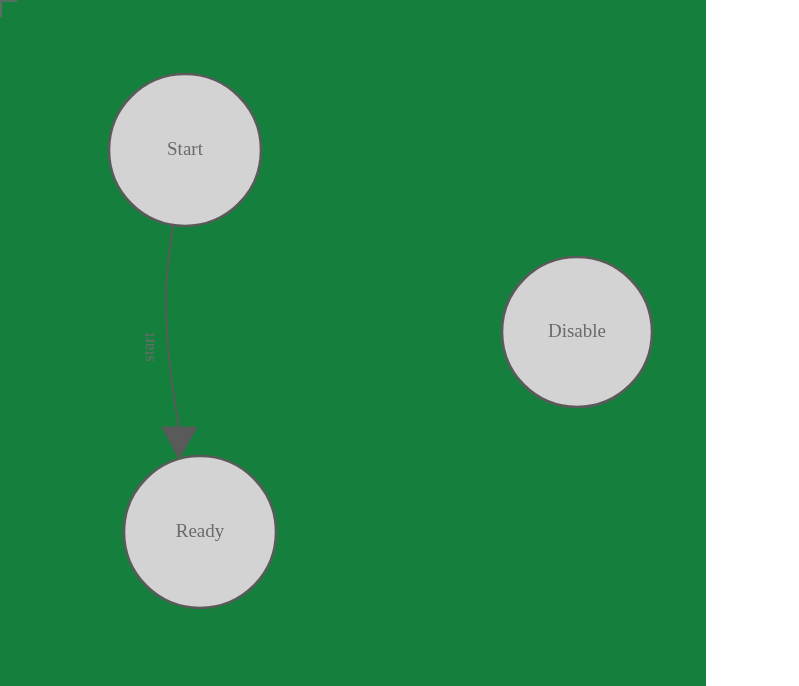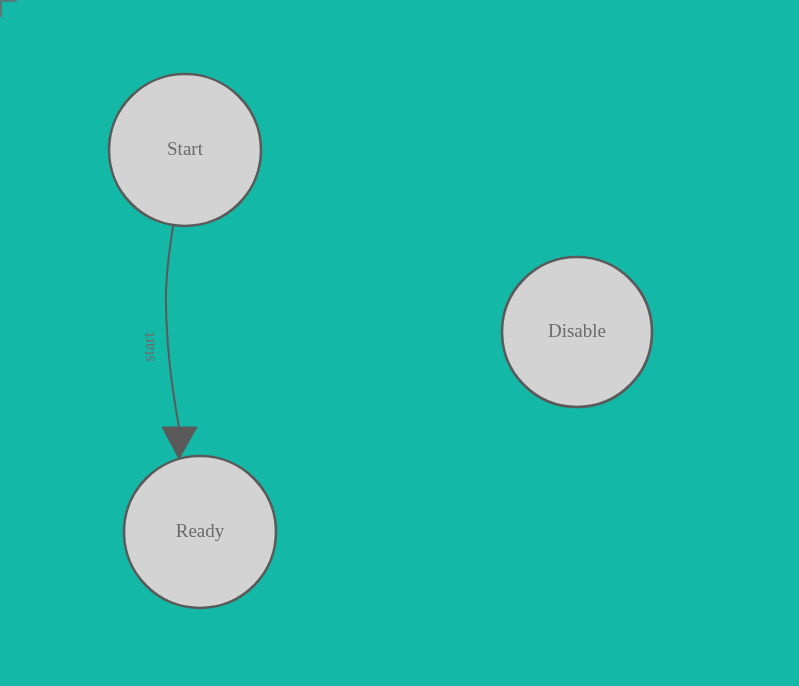--- a/index.html
+++ b/index.html
@@ -59,21 +59,21 @@
   }
   .corner-bracket {
     fill: none;
     stroke: #6a6a6e;
     stroke-width: 1.6;
   }
 </style>
 </head>
 <body>
 
-<div id="canvas" style="width: 799px; height: 686px; background: #14b8a6;">
+<div id="canvas" style="width: 706px; height: 686px; background: #15803d;">
 
   <svg id="diagram-svg" viewBox="0 0 799 686" xmlns="http://www.w3.org/2000/svg" style="width: 799px; height: 686px;">
 
     <path class="corner-bracket" d="M 1,17 L 1,1 L 17,1" stroke="#6a6a6e"></path>
 
     <g>
       <path class="edge-path" d="M 173,226 C 165,278 165,300 167,330 C 169,372 175,405 179,427" stroke="#5a5a5a"></path>
       <polygon class="edge-arrowhead" points="179,459 162,427 197,427" fill="#5a5a5a" stroke="#5a5a5a"></polygon>
       <text class="edge-label" x="150" y="347" transform="rotate(-90 150 347)" fill="#6b6b6b">start</text>
     </g>

